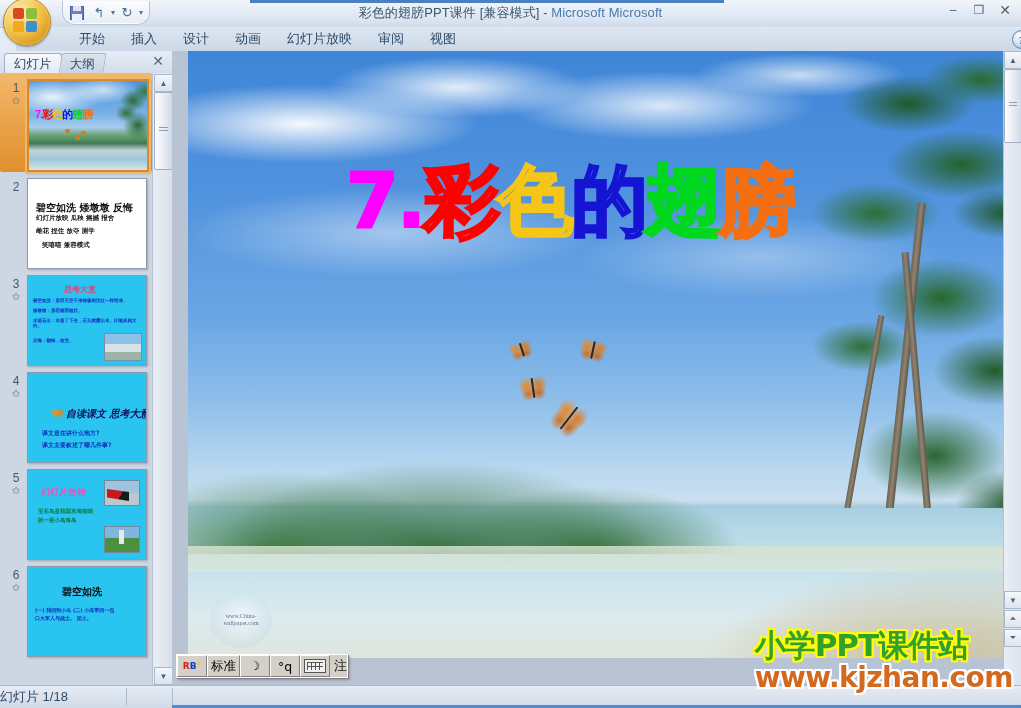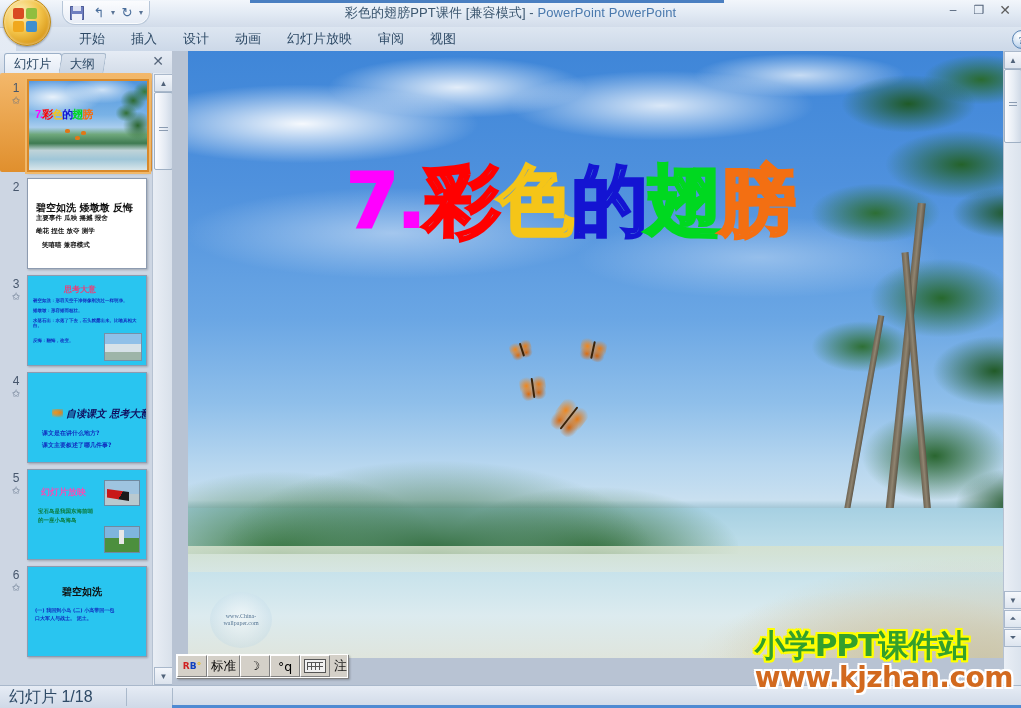--- a/index.html
+++ b/index.html
@@ -350,21 +350,21 @@
   }
 
   
   .statusbar {
     position: absolute; left: 0; bottom: 0; width: 1021px; height: 22px;
     background: linear-gradient(#e6ecf5,#cfd9e7);
     border-top: 1px solid #a9b8cb;
   }
   .status-cell {
     position: absolute; top: 0; height: 22px; display: flex; align-items: center;
-    font-size: 16px; color: #2e4a66; padding: 0 9px;
+    font-size: 13px; color: #2e4a66; padding: 0 0;
   }
   .status-sep {
     position: absolute; top: 2px; width: 1px; height: 18px; background: #aab9cb;
   }
   .status-blue {
     position: absolute; left: 172px; bottom: 0; width: 849px; height: 3px; background: #4f8ad2;
   }
 
   
   .ime {
@@ -425,21 +425,21 @@
         <span>↰</span>
       </div>
       <div class="qat-arrow">▾</div>
       <div class="qat-btn">
         <span>↻</span>
       </div>
       <div class="qat-arrow">▾</div>
     </div>
 
     <div class="title-text">
-      <span>彩色的翅膀PPT课件 [兼容模式]</span><span> - </span><span class="app">PowerPoint PowerPoint</span>
+      <span>彩色的翅膀PPT课件 [兼容模式]</span><span> - </span><span class="app">Microsoft Microsoft</span>
     </div>
 
     <div class="winbtns">
       <div class="winbtn">–</div>
       <div class="winbtn">❐</div>
       <div class="winbtn close">✕</div>
     </div>
   </div>
 
   <div class="ribbon">
@@ -486,21 +486,21 @@
         </div>
       </div>
 
       <div class="thumb-row">
         <div class="thumb-num">
           <span>2</span>
         </div>
         <div class="thumb-box">
           <div class="mini-white"></div>
           <div class="mini-t" style="left:8px; top:22px; font-size:10px; color:#111;">碧空如洗    矮墩墩    反悔</div>
-          <div class="mini-t" style="left:8px; top:35px; font-size:6.5px; color:#111;">主要事件    瓜秧    摇撼    报舍</div>
+          <div class="mini-t" style="left:8px; top:35px; font-size:6.5px; color:#111;">幻灯片放映    瓜秧    摇撼    报舍</div>
           <div class="mini-t" style="left:8px; top:48px; font-size:6.5px; color:#111;">雌花    捏住    放夺    测学</div>
           <div class="mini-t" style="left:14px; top:62px; font-size:6.5px; color:#111;">笑嘻嘻    兼容模式</div>
         </div>
       </div>
 
       <div class="thumb-row">
         <div class="thumb-num">
           <span>3</span>
           <span class="star">✩</span>
         </div>

